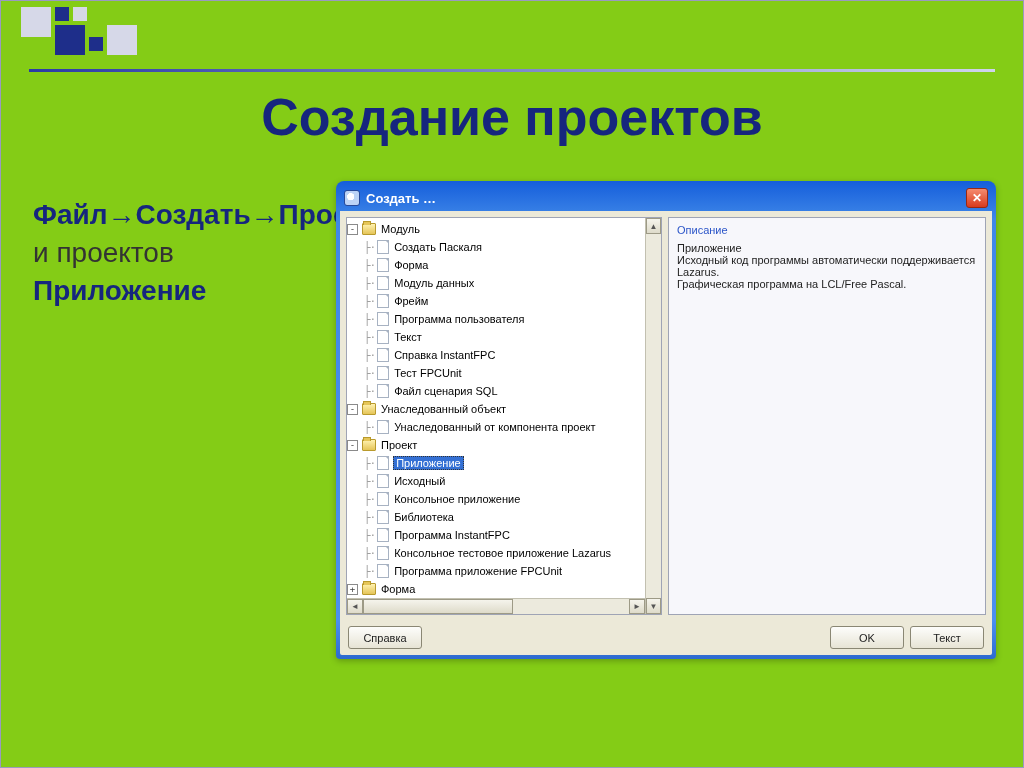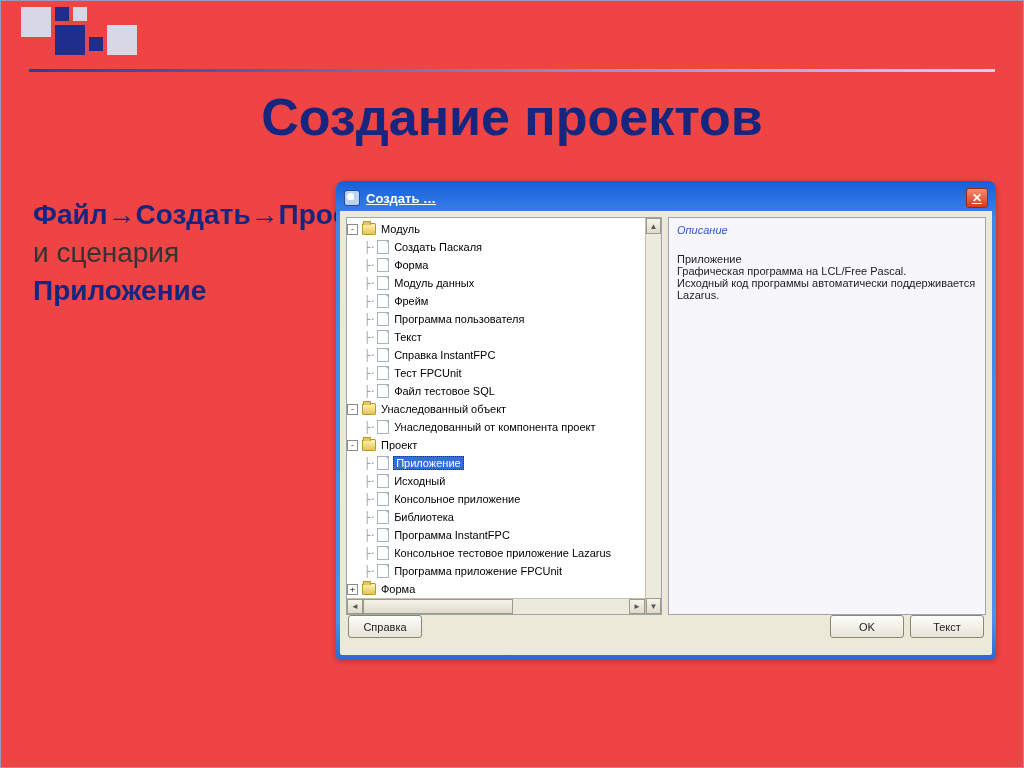--- a/index.html
+++ b/index.html
@@ -2,21 +2,21 @@
 <html><head>
 <meta charset="utf-8">
 <style>
 * { box-sizing: border-box; margin: 0; padding: 0; }
 html, body { width: 1024px; height: 768px; font-family: Arial, sans-serif; background: #fff; overflow: hidden; }
 
 .slide {
   width: 1024px; height: 768px;
   border: 1px solid #9a9ac0;
   position: relative;
-  background: #ef4444;
+  background: #84cc16;
 }
 
 .deco {
   position: absolute; left: 20px; top: 6px; width: 130px; height: 70px;
 }
 .deco .sq { position: absolute; background: #1e2e8a; }
 .deco .sq.light { background: #d6d8e8; }
 .deco .s1 { width: 30px; height: 30px; left: 0; top: 0; }
 .deco .s2 { width: 14px; height: 14px; left: 34px; top: 0; }
 .deco .s3 { width: 14px; height: 14px; left: 52px; top: 0; }
@@ -45,21 +45,21 @@
 .dialog {
   position: absolute; left: 335px; top: 180px; width: 660px; height: 478px;
   background: linear-gradient(to bottom, #155edb 0%, #3f87e8 8%, #4b8ff0 92%, #2d6ad0 100%);
   border-radius: 8px 8px 4px 4px;
   box-shadow: 0 2px 6px rgba(0,0,0,.25);
   padding: 4px;
   font-family: Tahoma, Arial, sans-serif;
 }
 .titlebar {
   height: 26px; display: flex; align-items: center; padding: 0 4px;
-  color: #fff; font-size: 13px; font-weight: bold; text-decoration: underline;
+  color: #fff; font-size: 13px; font-weight: bold;
 }
 .titlebar .app-icon {
   width: 16px; height: 16px; margin-right: 6px;
   background: radial-gradient(circle at 40% 40%, #fff 0 30%, #bcd3f6 31% 100%);
   border: 1px solid #284a99; border-radius: 3px;
 }
 .titlebar .spacer { flex: 1; }
 .close-btn {
   width: 22px; height: 20px; border-radius: 3px;
   background: linear-gradient(to bottom, #f58b6f, #d83a1e);
@@ -77,21 +77,21 @@
 }
 
 .panes { flex: 1; display: flex; gap: 6px; min-height: 0; }
 .tree-pane, .desc-pane {
   background: #f7f7fb; border: 1px solid #9fa4b5;
   display: flex; flex-direction: column;
   min-height: 0;
 }
 .tree-pane { width: 316px; }
 .desc-pane { flex: 1; padding: 6px 8px; font-size: 11px; color: #222; }
-.desc-title { color: #2b55c8; font-size: 11px; margin-bottom: 17px; font-style: italic; }
+.desc-title { color: #2b55c8; font-size: 11px; margin-bottom: 6px; }
 
 .tree-scroll { flex: 1; overflow: hidden; background: #fff; font-size: 11px; color: #000; position: relative; }
 .tree { padding: 2px 0; }
 .tree .row {
   display: flex; align-items: center; height: 18px; white-space: nowrap;
   padding-right: 4px; cursor: default;
 }
 .tree .row.selected .label {
   background: #3470d4; color: #fff; border: 1px dotted #333;
   padding: 0 2px;
@@ -144,21 +144,21 @@
   width: 16px; background: #e3e1d4; border-left: 1px solid #c2c0b0;
   display: flex; flex-direction: column;
 }
 .vscroll .btn { height:16px; border:1px solid #9d9a86; background:linear-gradient(to bottom,#f5f4ec,#dedbca); display:flex; align-items:center; justify-content:center; font-size:8px; color:#555;}
 .vscroll .track { flex:1; background:#eceadd; }
 
 .tree-wrap { display:flex; flex:1; min-height:0; }
 .tree-scroll-col { flex:1; display:flex; flex-direction:column; min-width:0; }
 
 .button-row {
-  height: 34px; display: flex; align-items: flex-start; padding: 0 2px; gap: 6px;
+  height: 34px; display: flex; align-items: flex-end; padding: 0 2px; gap: 6px;
 }
 .button-row .gap { flex: 1; }
 .btnw {
   min-width: 74px; height: 23px; padding: 0 10px;
   background: linear-gradient(to bottom, #fdfdfb, #e7e4d5);
   border: 1px solid #8a8774; border-radius: 3px;
   font-size: 11px; font-family: Tahoma, Arial; color: #222;
   cursor: pointer;
 }
 
@@ -174,21 +174,21 @@
     <div class="sq light s3"></div>
     <div class="sq s4"></div>
     <div class="sq s5"></div>
     <div class="sq light s6"></div>
   </div>
   <div class="topbar"></div>
 
   <h1 class="title">Создание проектов</h1>
 
   <div class="instructions">
-    <span class="nav">Файл→Создать→Проект</span><span> и сценария </span><span class="sel">Приложение</span>
+    <span class="nav">Файл→Создать→Проект</span><span> и проектов </span><span class="sel">Приложение</span>
   </div>
 
   <div class="dialog">
     <div class="titlebar">
       <div class="app-icon"></div>
       <span>Создать …</span>
       <div class="spacer"></div>
       <div class="close-btn">
         <span>✕</span>
       </div>
@@ -243,21 +243,21 @@
                       <span class="label">Справка InstantFPC</span>
                     </div>
                     <div class="row">
                       <span class="conn">&nbsp;&nbsp;&nbsp;├·</span>
                       <span class="file-icon"></span>
                       <span class="label">Тест FPCUnit</span>
                     </div>
                     <div class="row">
                       <span class="conn">&nbsp;&nbsp;&nbsp;├·</span>
                       <span class="file-icon"></span>
-                      <span class="label">Файл тестовое SQL</span>
+                      <span class="label">Файл сценария SQL</span>
                     </div>
                     <div class="row">
                       <span class="expander">-</span>
                       <span class="folder-icon"></span>
                       <span class="label">Унаследованный объект</span>
                     </div>
                     <div class="row">
                       <span class="conn">&nbsp;&nbsp;&nbsp;├·</span>
                       <span class="file-icon"></span>
                       <span class="label">Унаследованный от компонента проект</span>
@@ -321,22 +321,22 @@
               <div class="btn">▲</div>
               <div class="track"></div>
               <div class="btn">▼</div>
             </div>
           </div>
         </div>
 
         <div class="desc-pane">
           <div class="desc-title">Описание</div>
           <div>Приложение</div>
+          <div>Исходный код программы автоматически поддерживается Lazarus.</div>
           <div>Графическая программа на LCL/Free Pascal.</div>
-          <div>Исходный код программы автоматически поддерживается Lazarus.</div>
         </div>
       </div>
 
       <div class="button-row">
         <button class="btnw">Справка</button>
         <div class="gap"></div>
         <button class="btnw">OK</button>
         <button class="btnw">Текст</button>
       </div>
     </div>

